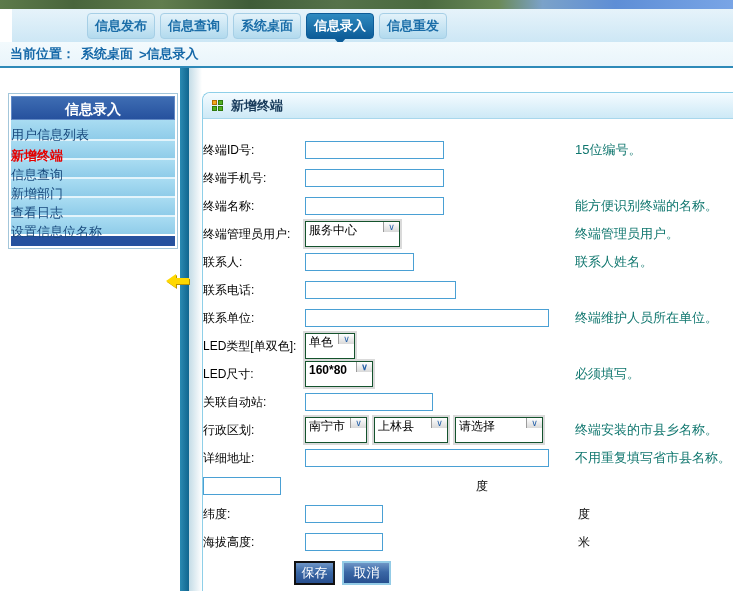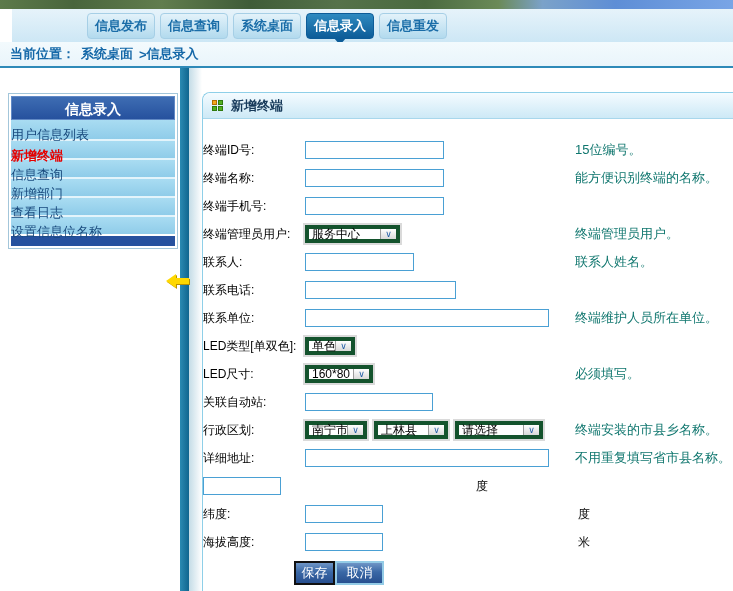--- a/index.html
+++ b/index.html
@@ -57,29 +57,29 @@
   .grid-icon{width:12px;height:12px;display:grid;grid-template-columns:5px 5px;grid-template-rows:5px 5px;gap:1px;flex-shrink:0;}
   .grid-icon i{display:block;width:5px;height:5px;background:#53b11f;border:1px solid #2f7a0e;box-sizing:border-box;}
   .grid-icon i:first-child{background:#f5a81c;border-color:#b36d00;}
   .panel-title{margin-left:7px;font-size:13px;font-weight:bold;color:#173a5a;white-space:nowrap;}
   
   .form{padding-top:17px;}
   .frow{display:flex;align-items:center;height:28px;font-size:12px;color:#000;}
   .flabel{width:102px;flex-shrink:0;white-space:nowrap;}
   .fctrl{width:270px;flex-shrink:0;display:flex;align-items:center;}
   input.txt{height:16px;border:1px solid #4aa0d4;padding:0 2px;font-size:12px;background:#fff;}
-  .sel{display:inline-flex;align-items:center;height:18px;border:4px solid #14532d;background:#fff;
+  .sel{display:inline-flex;align-items:flex-start;height:26px;border:1px solid #14532d;background:#fff;
     box-shadow:0 0 0 2px #dadada;margin-right:7px;box-sizing:border-box;cursor:pointer;}
   .sel-text{padding:0 3px;font-size:12px;flex:1;white-space:nowrap;overflow:hidden;line-height:16px;}
   .sel-btn{width:15px;background:linear-gradient(#ffffff,#d9d9d9);border-left:1px solid #9c9c9c;
     display:flex;align-items:center;justify-content:center;color:#2460a8;font-size:9px;flex-shrink:0;}
   .funit{margin-left:3px;white-space:nowrap;}
   .fhint{color:#0f766e;font-size:13px;white-space:nowrap;}
   
-  .btn-row{margin-top:5px;padding-left:91px;display:flex;}
+  .btn-row{margin-top:5px;padding-left:91px;display:flex;gap:7px;}
   .btn{height:24px;color:#fff;font-size:13px;box-sizing:border-box;cursor:pointer;
     background:linear-gradient(#6e95c6 0%,#3a68a6 45%,#274f8f 100%);
     display:flex;align-items:center;justify-content:center;white-space:nowrap;}
   .btn-save{width:41px;border:2px solid #111;}
   .btn-cancel{width:49px;border:2px solid #93cbe6;}
 </style>
 </head>
 <body>
 
 <div class="photo-strip"></div>
@@ -132,31 +132,31 @@
   </div>
   <div class="form" id="form">
       <div class="frow">
         <span class="flabel">终端ID号:</span>
         <span class="fctrl">
           <input class="txt" type="text" value="" style="width: 133px;">
         </span>
         <span class="fhint">15位编号。</span>
       </div>
       <div class="frow">
+        <span class="flabel">终端手机号:</span>
+        <span class="fctrl">
+          <input class="txt" type="text" value="" style="width: 133px;">
+        </span>
+      </div>
+      <div class="frow">
         <span class="flabel">终端名称:</span>
         <span class="fctrl">
           <input class="txt" type="text" value="" style="width: 133px;">
         </span>
         <span class="fhint">能方便识别终端的名称。</span>
-      </div>
-      <div class="frow">
-        <span class="flabel">终端手机号:</span>
-        <span class="fctrl">
-          <input class="txt" type="text" value="" style="width: 133px;">
-        </span>
       </div>
       <div class="frow">
         <span class="flabel">终端管理员用户:</span>
         <span class="fctrl">
           <span class="sel" style="width: 95px;">
             <span class="sel-text">服务中心</span>
             <span class="sel-btn">∨</span>
           </span>
         </span>
         <span class="fhint">终端管理员用户。</span>
@@ -186,21 +186,21 @@
         <span class="fctrl">
           <span class="sel" style="width: 50px;">
             <span class="sel-text">单色</span>
             <span class="sel-btn">∨</span>
           </span>
         </span>
       </div>
       <div class="frow">
         <span class="flabel">LED尺寸:</span>
         <span class="fctrl">
-          <span class="sel" style="width: 68px;">
+          <span class="sel" style="width: 68px; font-weight: bold;">
             <span class="sel-text">160*80</span>
             <span class="sel-btn">∨</span>
           </span>
         </span>
         <span class="fhint">必须填写。</span>
       </div>
       <div class="frow">
         <span class="flabel">关联自动站:</span>
         <span class="fctrl">
           <input class="txt" type="text" value="" style="width: 122px;">

